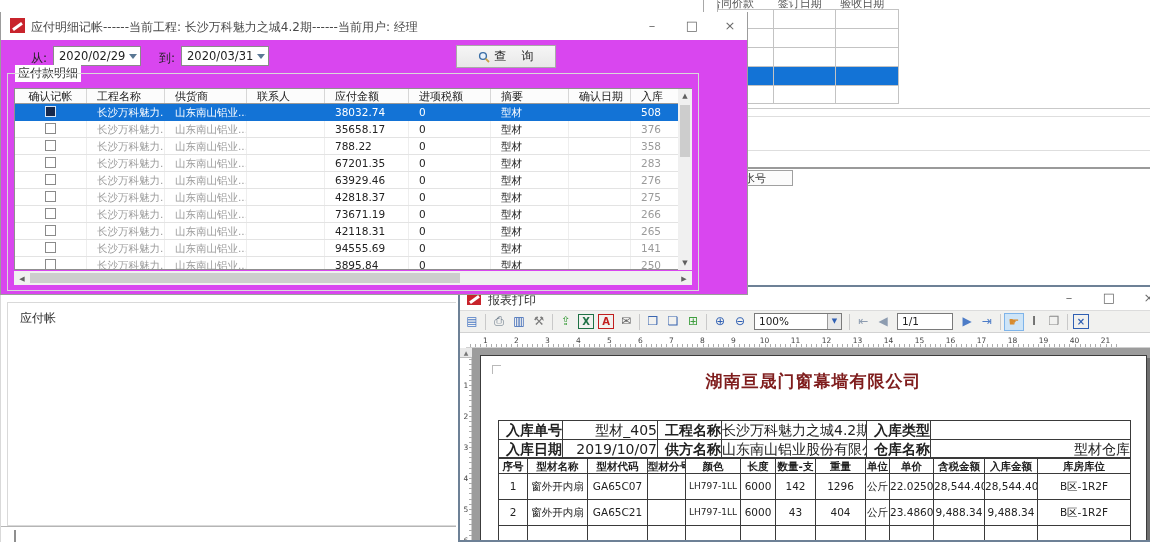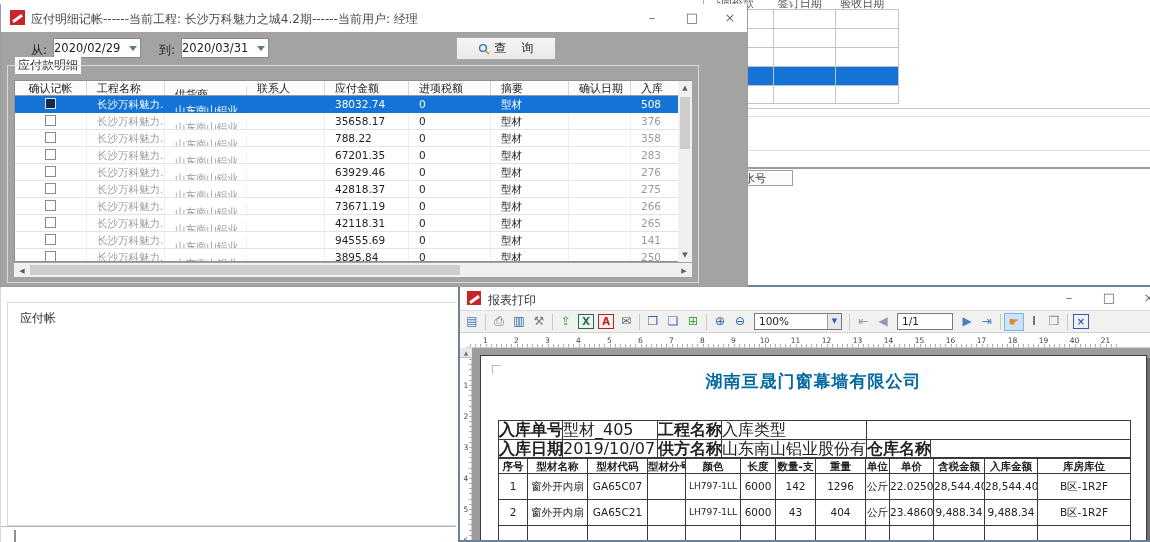--- a/index.html
+++ b/index.html
@@ -22,30 +22,30 @@
   .bgr>div:nth-of-type(1){ width:56px; }
   .bgr>div:nth-of-type(2){ width:63px; }
   .bgr>div:nth-of-type(3){ width:63px; }
   .bgr.selected { background:#1373d6; }
   .bgr:last-child { border-bottom:1px solid #c3c3c3; }
   .hline { left:0; width:450px; height:1px; background:#c9c9c9; }
   #plan-box { left:17px; top:170px; width:76px; height:16px; border:1px solid #a0a0a0; background:#fbfbfb;
               font-size:11px; line-height:15px; overflow:hidden; text-indent:-7px; color:#333; white-space:nowrap; }
 
   
-  #main-win { left:0; top:4px; width:748px; height:283px; background:#a3a3a3; border:1px solid #9c9c9c; border-top:none; }
+  #main-win { left:0; top:12px; width:748px; height:283px; background:#d946ef; border:1px solid #9c9c9c; border-top:none; }
   #main-title { left:0; top:0; width:100%; height:28px; background:#fff; }
   .app-icon { width:15px; height:15px; background:#c8242c; display:inline-block; position:relative; }
   .app-icon::after { content:""; position:absolute; left:2px; top:7px; width:11px; height:3px;
                      background:#fff; transform:rotate(-35deg); }
   #main-title .ttl { position:absolute; left:30px; top:7px; color:#4a4a4a; font-size:12px; white-space:nowrap; }
   .winbtn { position:absolute; top:4px; width:30px; height:20px; text-align:center; color:#6b6b6b;
             font-size:13px; line-height:19px; }
   .combo { position:absolute; height:20px; border:1px solid #8a8a8a; background:#fff; font-size:11.5px;
-           line-height:18px; }
+           line-height:18px; padding-left:5px; }
   .combo .dd { position:absolute; right:3px; top:7px; width:0; height:0; border-left:4px solid transparent;
                border-right:4px solid transparent; border-top:5px solid #5a7894; }
   .lbl { position:absolute; font-size:12px; color:#222; }
   #query-btn { left:455px; top:33px; width:100px; height:23px; border:1px solid #a9a9a9;
                background:linear-gradient(#f6f6f6,#e8e8e8); text-align:center; line-height:21px;
                font-size:12px; white-space:pre; }
   #query-btn svg { vertical-align:-3px; margin-right:4px; }
   #inbound-btn { left:585px; top:32px; width:105px; height:25px; border:2px solid #2f74c9; background:#f2f8fd;
                  text-align:center; line-height:21px; font-size:12px; }
   .win-ico { display:inline-block; width:12px; height:11px; border:1px solid #2f74c9; background:#fff;
@@ -57,21 +57,21 @@
   #t1 { left:13px; top:76px; width:678px; }
   .t1-h { display:flex; height:16px; border:1px solid #8f8f8f; border-bottom:1px solid #9a9a9a; background:#fcfcfc; }
   .t1-h>div { font-size:11px; line-height:15px; padding-left:10px; border-right:1px solid #d7d7d7;
               overflow:hidden; white-space:nowrap; }
   .t1-b { height:166px; overflow:hidden; border:1px solid #8f8f8f; border-top:none; border-right:none; }
   .t1-r { display:flex; height:17px; border-bottom:1px solid #e3e3e3; background:#fff; }
   .t1-r>div { font-size:10.5px; line-height:16px; padding-left:10px; border-right:1px solid #eeeeee;
               overflow:hidden; white-space:nowrap; }
   .t1-h>div:nth-of-type(1),.t1-r>div:nth-of-type(1){ width:72px; padding-left:0; text-align:center; }
   .t1-h>div:nth-of-type(2),.t1-r>div:nth-of-type(2){ width:78px; }
-  .t1-h>div:nth-of-type(3),.t1-r>div:nth-of-type(3){ width:82px;margin-top:6px; }
+  .t1-h>div:nth-of-type(3),.t1-r>div:nth-of-type(3){ width:82px; }
   .t1-h>div:nth-of-type(4),.t1-r>div:nth-of-type(4){ width:78px; }
   .t1-h>div:nth-of-type(5),.t1-r>div:nth-of-type(5){ width:84px; }
   .t1-h>div:nth-of-type(6),.t1-r>div:nth-of-type(6){ width:82px; }
   .t1-h>div:nth-of-type(7),.t1-r>div:nth-of-type(7){ width:78px; }
   .t1-h>div:nth-of-type(8),.t1-r>div:nth-of-type(8){ width:62px; }
   .t1-h>div:nth-of-type(9),.t1-r>div:nth-of-type(9){ width:44px; border-right:none; }
   .t1-r .dim { color:#9a9a9a; }
   .t1-r.selected { background:#1373d6; border-bottom-color:#1373d6; }
   .t1-r.selected>div, .t1-r.selected .dim { color:#fff; border-right-color:transparent; }
   .cb { display:inline-block; width:11px; height:11px; border:1px solid #8a8a8a; background:#fff; margin-top:2px; }
@@ -113,27 +113,27 @@
                        background-image:repeating-linear-gradient(to bottom,#adadad 0 1px,transparent 1px 5.2px);
                        background-size:3px 100%; background-repeat:no-repeat; background-position:9px 0;
                        display:flex; align-items:flex-end; justify-content:center; }
   #vruler-top { position:absolute; left:0; top:0; width:12px; height:10px; background:#e9e9e9;
                 border-bottom:1px solid #bdbdbd; color:#777; font-size:6px; text-align:center; line-height:9px; }
   #rep-page { position:absolute; left:20px; top:7px; width:667px; height:200px; background:#fff;
               border:1px solid #3c3c3c; box-shadow:3px 3px 0 #6f6f6f; }
   #corner-mark { position:absolute; left:11px; top:9px; width:9px; height:9px;
                  border-left:1px solid #b9b9b9; border-top:1px solid #b9b9b9; }
   #rep-company { position:absolute; left:0; top:14px; width:100%; text-align:center; font-size:17px;
-                 font-weight:bold; letter-spacing:1px; color:#0369a1; }
+                 font-weight:bold; letter-spacing:1px; color:#7f1d1d; }
   #rep-form-title { position:absolute; left:0; top:42px; width:100%; text-align:center; font-size:13px;
                     font-weight:bold; color:#111; }
   #info-tbl { position:absolute; left:17px; top:64px; width:633px; }
   .it-r { display:flex; height:19px; border:1px solid #3a3a3a; border-bottom:none; }
   .it-r:last-child { border-bottom:1px solid #3a3a3a; }
-  .it-r>div { border-right:1px solid #3a3a3a; font-size:16px; line-height:18px; text-align:left;
+  .it-r>div { border-right:1px solid #3a3a3a; font-size:14px; line-height:18px; text-align:right;
               overflow:hidden; white-space:nowrap; }
   .it-r>div:nth-of-type(1){ width:64px; font-weight:bold; }
   .it-r>div:nth-of-type(2){ width:95px; }
   .it-r>div:nth-of-type(3){ width:64px; font-weight:bold; }
   .it-r>div:nth-of-type(4){ width:145px; }
   .it-r>div:nth-of-type(5){ width:64px; font-weight:bold; }
   .it-r>div:nth-of-type(6){ width:199px; border-right:none; }
   #det-tbl { position:absolute; left:17px; top:102px; width:633px; }
   .dt-h { display:flex; height:16px; border:1px solid #3a3a3a; background:#fff; }
   .dt-h>div { font-size:10.5px; font-weight:bold; line-height:15px; text-align:center;
@@ -320,29 +320,31 @@
     </div>
     <div id="rep-page">
       <div id="corner-mark"></div>
       <div id="rep-company">湖南亘晟门窗幕墙有限公司</div>
       <div id="info-tbl">
 
           <div class="it-r">
             <div>入库单号</div>
             <div>型材_405</div>
             <div>工程名称</div>
+            <div>长沙万科魅力之城4.2期</div>
             <div>入库类型</div>
           </div>
 
           <div class="it-r">
             <div>入库日期</div>
             <div>2019/10/07</div>
             <div>供方名称</div>
             <div>山东南山铝业股份有限公司</div>
             <div>仓库名称</div>
+            <div>型材仓库</div>
           </div>
         </div>
       <div id="det-tbl">
         <div class="dt-h">
 
         <div>序号</div>
             <div>型材名称</div>
             <div>型材代码</div>
             <div>型材分号</div>
             <div>颜色</div>

